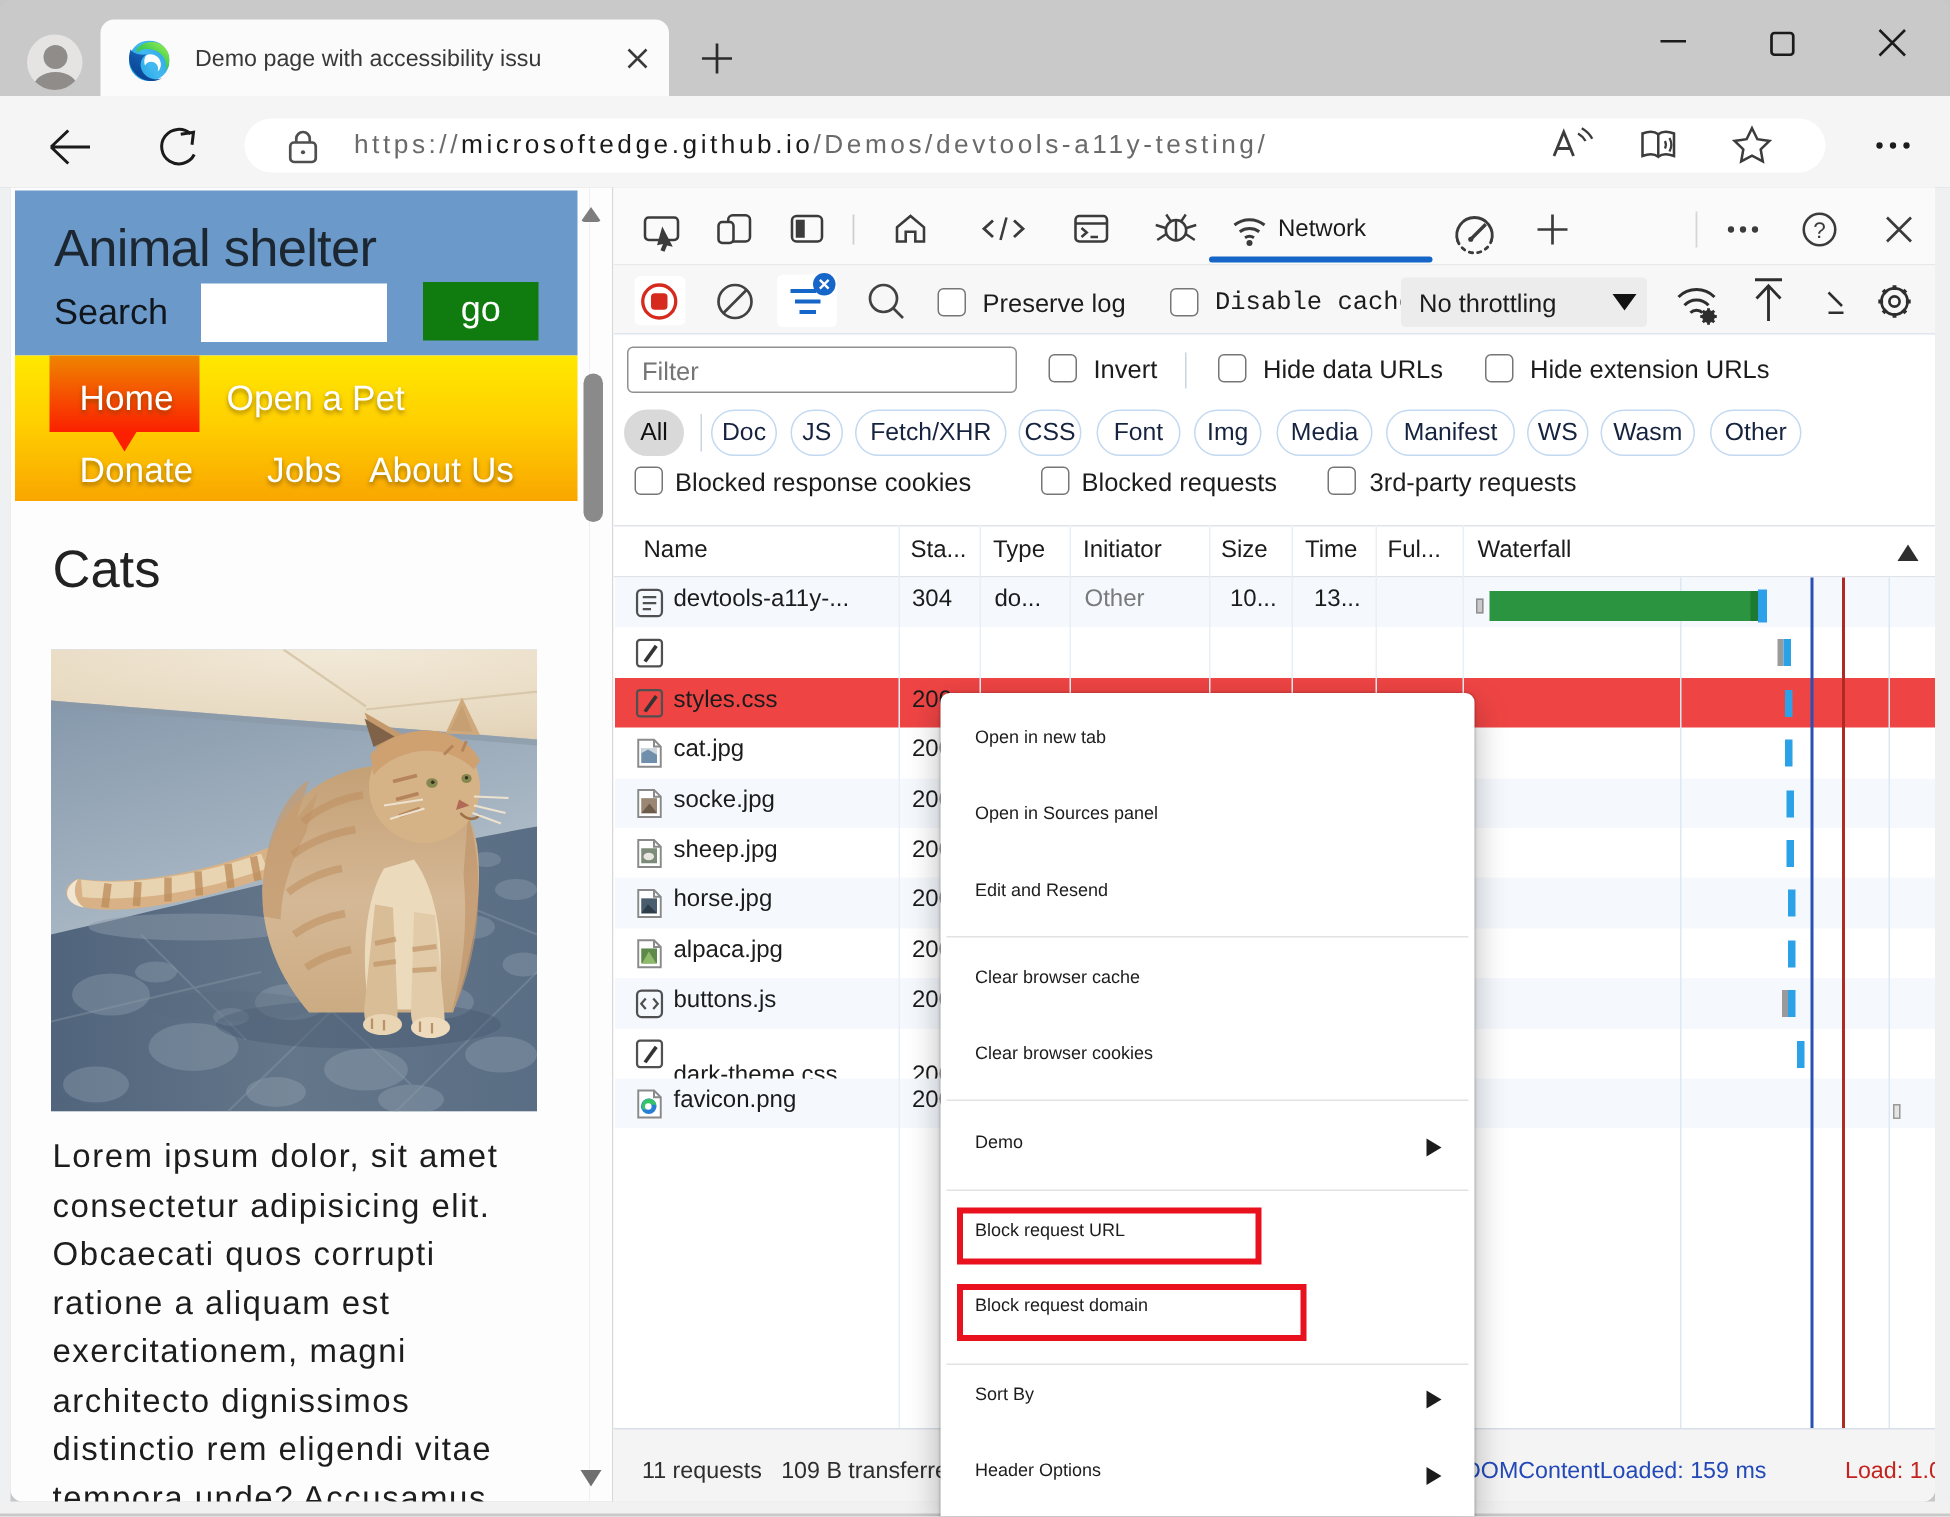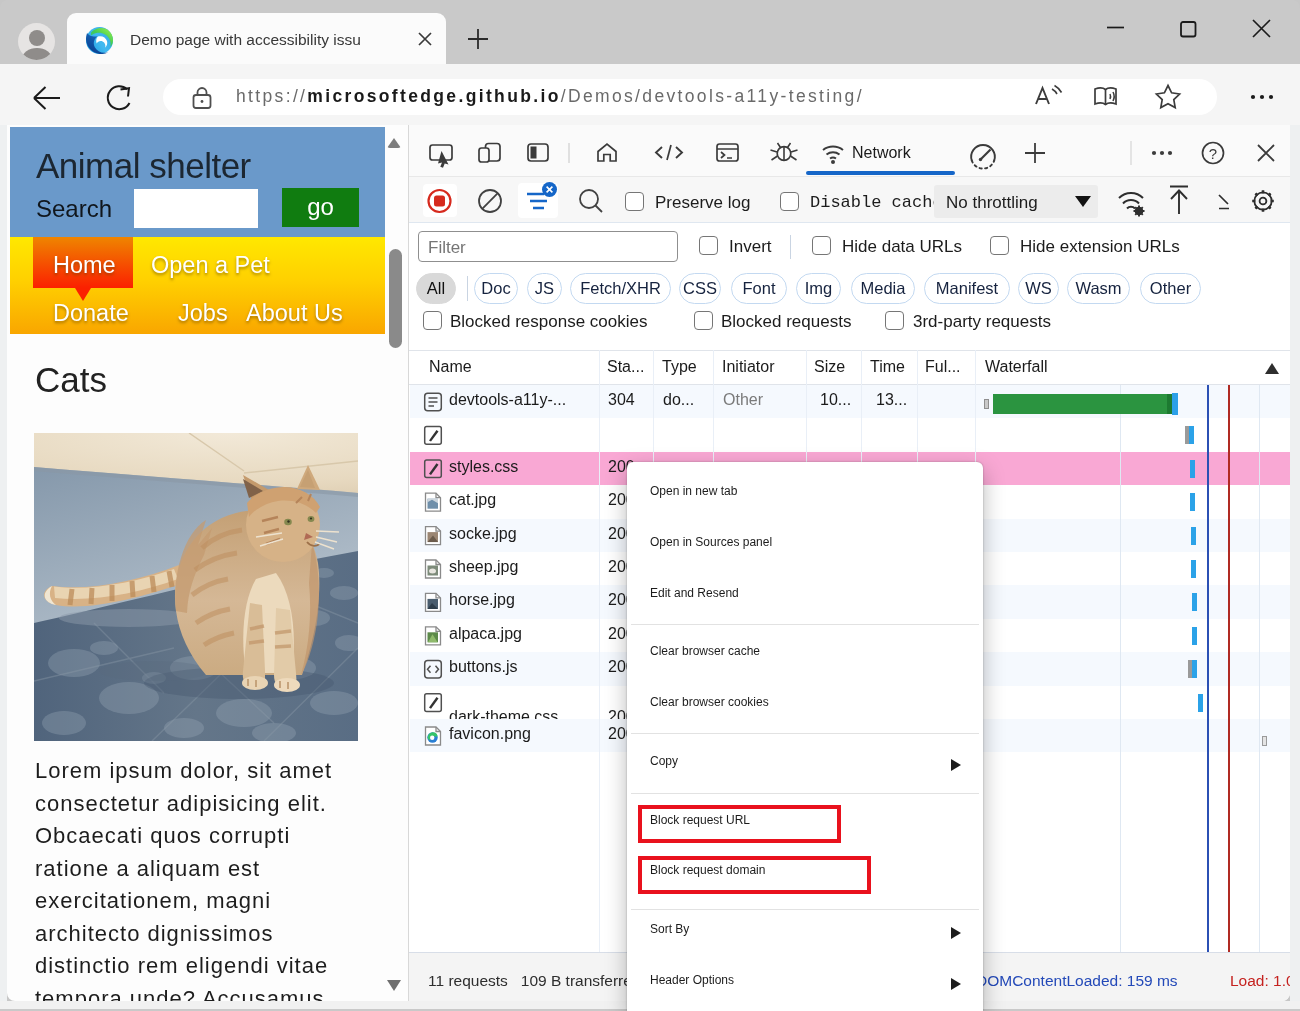--- a/index.html
+++ b/index.html
@@ -12,21 +12,21 @@
   #avatar { left:18px; top:23px; width:37px; height:37px; border-radius:50%; background:#e6e4e3; overflow:hidden; }
   #avatar .head { position:absolute; left:10.5px; top:7px; width:16px; height:16px; border-radius:50%; background:#8f8c8a; }
   #avatar .body { position:absolute; left:3.5px; top:25px; width:30px; height:22px; border-radius:50%; background:#8f8c8a; }
   #tab { left:67px; top:13px; width:379px; height:51px; background:#fbfbfb; border-radius:9px 9px 0 0; }
   #tabtitle { left:130px; top:31px; width:270px; font-size:15.5px; color:#383838; white-space:nowrap; overflow:hidden; }
 
   
   #toolbar { left:0; top:64px; width:1300px; height:61px; background:#f5f5f5; }
   #urlbar { left:163px; top:79px; width:1054px; height:36px; background:#ffffff; border-radius:18px; }
   #urltext { left:236px; top:86px; letter-spacing:2.35px; font-size:17.5px; color:#6a6a6a; white-space:nowrap; }
-  #urltext b { color:#1a1a1a; font-weight:700; }
+  #urltext b { color:#1a1a1a; font-weight:400; }
 
   
   #leftstrip { left:0; top:125px; width:7px; height:886px; background:#eef0f1; }
   #rightstrip { left:1290px; top:125px; width:10px; height:886px; background:#eef0f1; }
   #bottomstrip { left:0; top:1001px; width:1300px; height:10px; background:#f1f1f1; border-bottom:2px solid #c9c9c9; }
 
   
   #page { left:7px; top:125px; width:386px; height:876px; background:#fdfdfd; border-radius:0 0 0 8px; overflow:hidden; }
   #pagescroll { left:393px; top:125px; width:15px; height:876px; background:#fdfdfd; }
   #bluehdr { position:absolute; left:3px; top:2px; width:375px; height:110px; background:#6a99ca; }
@@ -52,21 +52,21 @@
   .lbl { position:absolute; font-size:17px; color:#1c1c1c; white-space:nowrap; }
   #throttle { left:525px; top:60px; width:164px; height:33px; background:#ececec; border-radius:3px; }
   #filterinput { left:9px; top:106px; width:260px; height:31px; border:1px solid #8f8f8f; border-radius:4px; background:#fff; }
   .pill { position:absolute; top:148px; height:31px; border:1px solid #c3d9f1; border-radius:15.5px; background:#fff; font-size:16.5px; color:#16233f; text-align:center; line-height:29px; }
 
   
   .colline { position:absolute; width:1px; background:#e9eff7; top:224.5px; height:603px; }
   .hdrlbl { position:absolute; top:233px; font-size:16px; color:#1b1b1b; }
   .row { position:absolute; left:1px; width:881px; height:33.4px; }
   .tint { background:#f5f9fe; }
-  .sel { background:#f9a8d4; }
+  .sel { background:#ef4444; }
   .cell { position:absolute; top:6px; font-size:16px; color:#1b1b1b; white-space:nowrap; }
   .gray { color:#7a7a7a; }
   .link { color:#1155cc; text-decoration:underline; }
 
   
   #statusbar { left:0; top:827px; width:882px; height:49px; background:#f4f4f4; border-top:1px solid #d8dee8; font-size:15.5px; color:#2e2e2e; }
 
   
   #ctxmenu { left:627px; top:462px; width:356px; height:549px; background:#ffffff; border-radius:6px 6px 0 0; box-shadow:0 0 2px rgba(0,0,0,.3), 0 8px 22px rgba(0,0,0,.28); }
   .mi { position:absolute; left:23px; font-size:12px; color:#1c1c1c; white-space:nowrap; }
@@ -558,21 +558,21 @@
   </div>
 
   <div class="abs" id="ctxmenu">
     <div class="mi" style="top:22px;">Open in new tab</div>
     <div class="mi" style="top:73px;">Open in Sources panel</div>
     <div class="mi" style="top:124px;">Edit and Resend</div>
     <div class="msep" style="top:161.5px;"></div>
     <div class="mi" style="top:182px;">Clear browser cache</div>
     <div class="mi" style="top:233px;">Clear browser cookies</div>
     <div class="msep" style="top:270.5px;"></div>
-    <div class="mi" style="top:292px;">Copy</div>
+    <div class="mi" style="top:292px;">Demo</div>
     <div class="marr" style="top:296.5px;"></div>
     <div class="msep" style="top:331px;"></div>
     <div class="mi" style="top:350.5px;">Block request URL</div>
     <div class="mi" style="top:401px;">Block request domain</div>
     <div class="msep" style="top:447px;"></div>
     <div class="mi" style="top:460px;">Sort By</div>
     <div class="marr" style="top:464.5px;"></div>
     <div class="mi" style="top:511px;">Header Options</div>
     <div class="marr" style="top:515.5px;"></div>
   </div>

